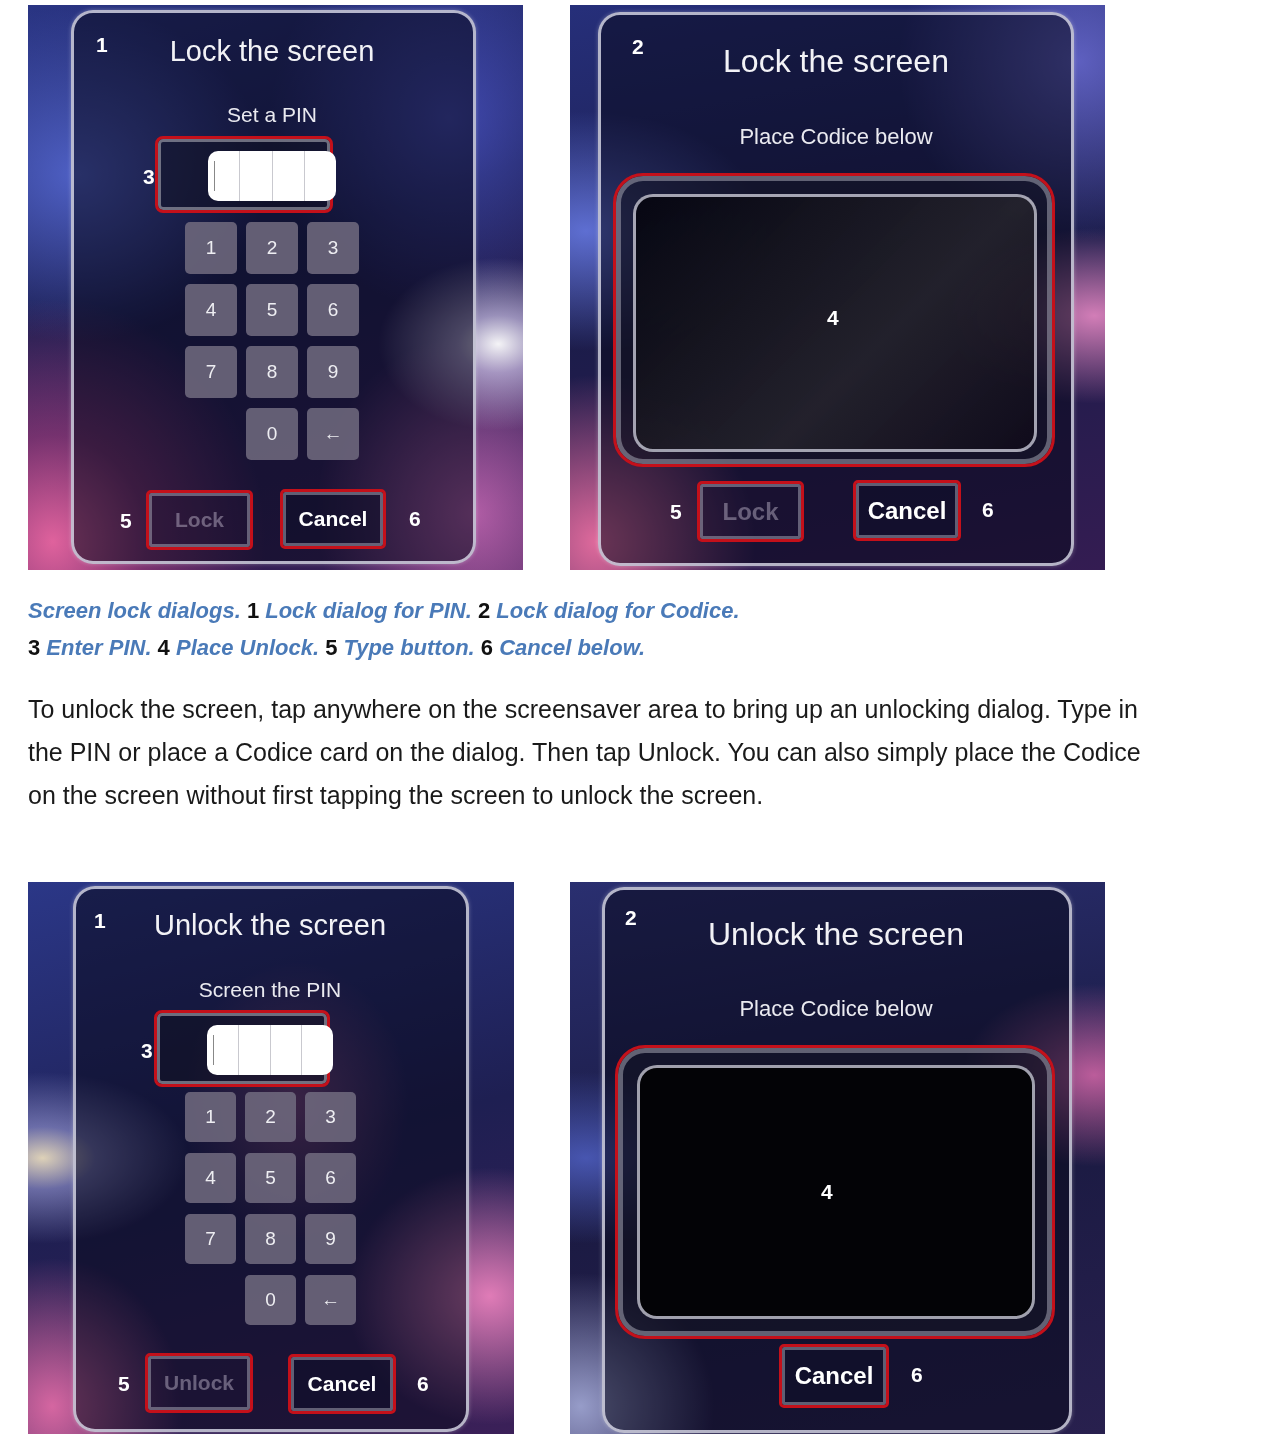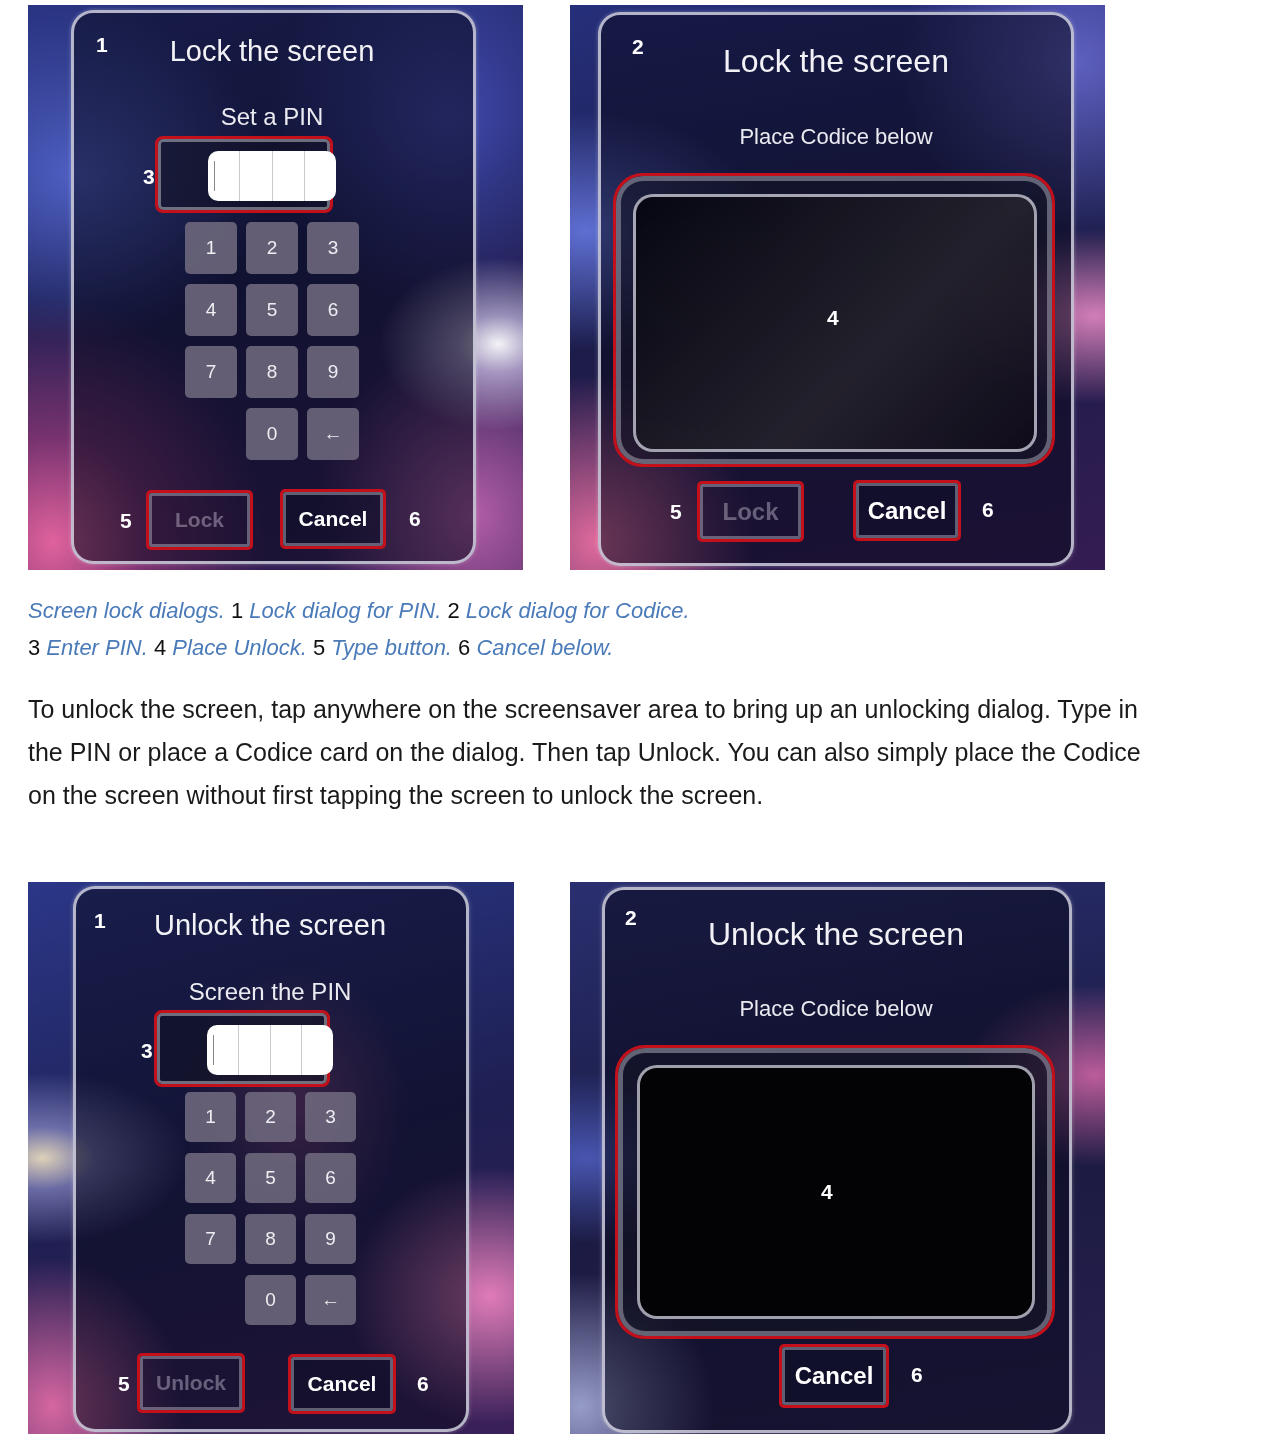--- a/index.html
+++ b/index.html
@@ -28,21 +28,21 @@
   .bg-d { background:
       radial-gradient(ellipse at 98% 35%, rgba(255,120,190,0.7) 0%, rgba(0,0,0,0) 18%),
       radial-gradient(ellipse at 2% 95%, rgba(200,210,255,0.7) 0%, rgba(0,0,0,0) 18%),
       radial-gradient(ellipse at 3% 50%, rgba(90,110,220,0.7) 0%, rgba(0,0,0,0) 22%),
       linear-gradient(170deg, #2a2f70 0%, #1a1a42 50%, #28204e 100%); }
 
   .dialog { position: absolute; border: 3px solid rgba(220,220,235,0.8); border-radius: 22px;
     background: rgba(10,10,28,0.55); box-shadow: 0 0 4px rgba(255,255,255,0.3); }
 
   .title { position: absolute; color: #f2f2f6; font-size: 29px; white-space: nowrap; transform: translateX(-50%); }
-  .subtitle { position: absolute; color: #eaeaf0; font-size: 24px; white-space: nowrap; transform: translateX(-50%); }
+  .subtitle { position: absolute; color: #eaeaf0; font-size: 21px; white-space: nowrap; transform: translateX(-50%); }
 
   .callout { position: absolute; color: #ffffff; font-weight: bold; font-size: 21px; font-family: "Liberation Sans", sans-serif; }
 
   .pin-frame { position: absolute; border: 3px solid #c4101a; border-radius: 8px;
     box-shadow: inset 0 0 0 3px rgba(170,170,180,0.6); background: rgba(15,15,30,0.5); }
   .pin-box { position: absolute; background: #ffffff; border-radius: 10px; display: flex; overflow: hidden; }
   .pin-cell { flex: 1; border-right: 1px solid #c9c9cf; position: relative; }
   .pin-cell:last-child { border-right: none; }
   .caret { position: absolute; left: 6px; top: 10px; bottom: 10px; width: 1px; background: #888; }
 
@@ -56,21 +56,21 @@
     display: flex; align-items: center; justify-content: center; font-size: 21px; font-weight: bold; }
   .btn.disabled { color: rgba(200,190,210,0.45); background: rgba(30,20,50,0.3); }
   .btn.enabled { color: #ffffff; }
 
   .codice-outer { position: absolute; border: 3px solid #c4101a; border-radius: 30px;
     box-shadow: inset 0 0 0 5px rgba(150,150,165,0.6); background: rgba(20,20,35,0.55); }
   .codice-inner { position: absolute; border: 3px solid rgba(200,200,215,0.8); border-radius: 20px; }
   .codice-inner.dim { background: linear-gradient(135deg, rgba(5,5,15,0.92) 0%, rgba(40,38,45,0.75) 60%, rgba(15,10,25,0.85) 100%); }
   .codice-inner.black { background: #030306; }
 
-  .caption { position: absolute; left: 28px; font-family: "Liberation Sans", sans-serif; font-size: 22px; line-height: 37px; color: #000; }
+  .caption { position: absolute; left: 28px; font-family: "Liberation Sans", sans-serif; font-size: 22px; line-height: 37px; color: #000; font-weight: bold; }
   .caption .it { color: #4a7ab8; font-style: italic; }
   .caption .num { color: #111; }
 
   .para { position: absolute; left: 28px; top: 688px; width: 1120px; font-size: 25px; line-height: 43px; color: #1a1a1a; font-family: "Liberation Sans", sans-serif; }
 </style>
 </head>
 <body>
 
 <div class="shot bg-a" style="left:28px;top:5px;width:495px;height:565px;">
   <div class="dialog" style="left:43px;top:5px;width:399px;height:548px;"></div>
@@ -155,21 +155,21 @@
     <div class="key">7</div>
     <div class="key">8</div>
     <div class="key">9</div>
     <div class="key empty"></div>
     <div class="key">0</div>
     <div class="key">
         <span>←</span>
       </div>
   </div>
   <span class="callout" style="left:90px;top:490px;">5</span>
-  <div class="btn disabled" style="left:109px;top:471px;width:102px;height:54px;">Unlock</div>
+  <div class="btn disabled" style="left:117px;top:471px;width:102px;height:54px;">Unlock</div>
   <div class="btn enabled" style="left:260px;top:472px;width:102px;height:54px;">Cancel</div>
   <span class="callout" style="left:389px;top:490px;">6</span>
 </div>
 
 <div class="shot bg-d" style="left:570px;top:882px;width:535px;height:552px;">
   <div class="dialog" style="left:32px;top:5px;width:464px;height:540px;"></div>
   <span class="callout" style="left:55px;top:24px;">2</span>
   <span class="title" style="left:266px;top:34px;font-size:32px;">Unlock the screen</span>
   <span class="subtitle" style="left:266px;top:114px;font-size:22px;">Place Codice below</span>
   <div class="codice-outer" style="left:45px;top:163px;width:434px;height:288px;"></div>

